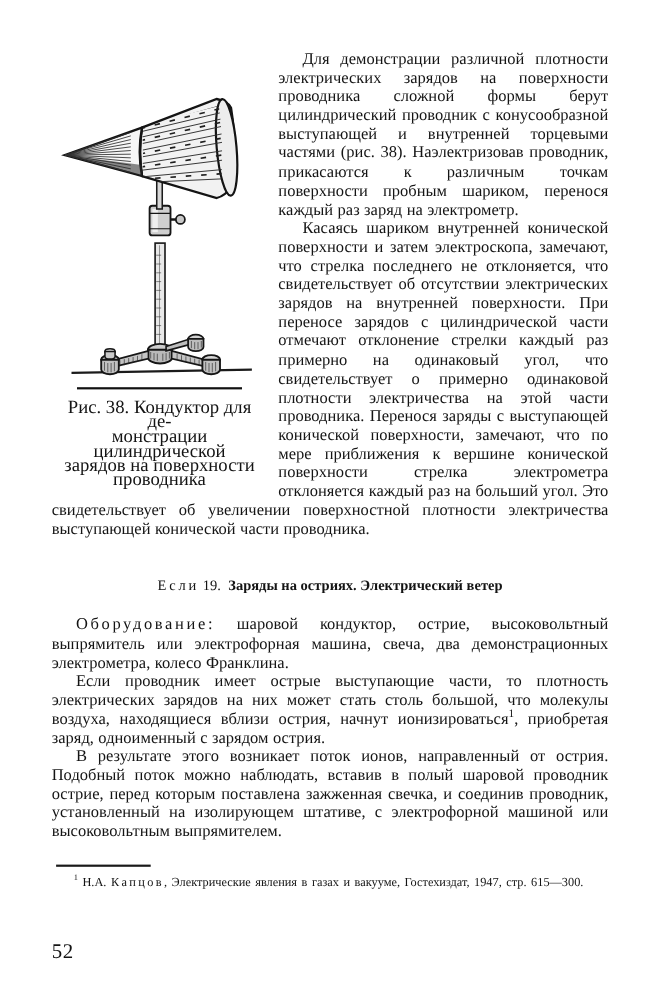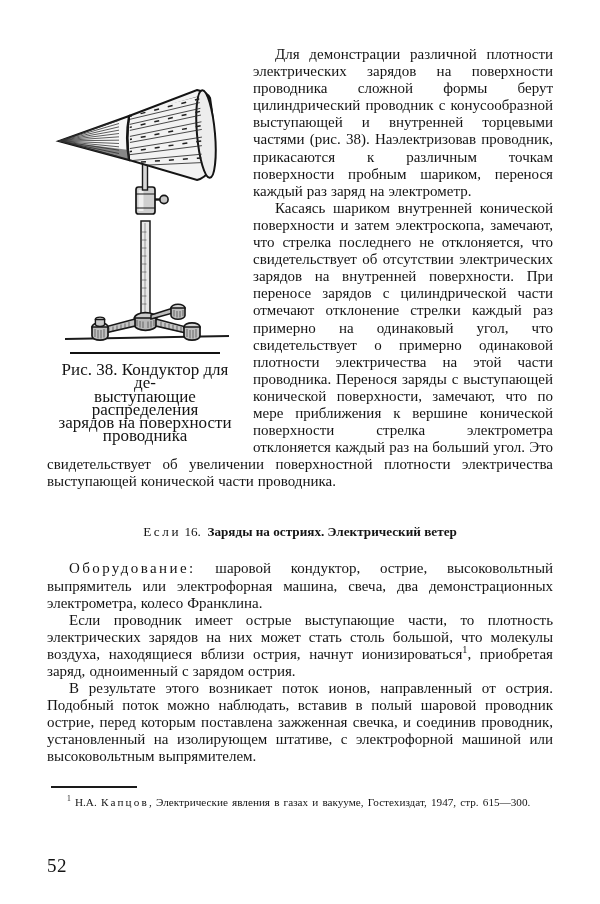--- a/index.html
+++ b/index.html
@@ -296,34 +296,34 @@
             <path d="M12,95 L82,114 L82,104 Z" fill="#2a2a2a" opacity="0.55"></path>
             <path d="M12,95 L72,75 L82,70 Z" fill="#1a1a1a" opacity="0.22"></path>
           </g>
         </svg>
       </div>
 
       <div id="caption-rule"></div>
 
       <div class="caption">
         <span>Рис. 38. Кондуктор для де-</span><br>
-        <span>выступающие распределения</span><br>
+        <span>монстрации цилиндрической</span><br>
         <span>зарядов на поверхности</span><br>
         <span>проводника</span>
       </div>
     </div>
 
     <p class="para">Для демонстрации различной плотности электрических зарядов на поверхности проводника сложной формы берут цилиндрический проводник с конусообразной выступающей и внутренней торцевыми частями (рис. 38). Наэлектризовав проводник, прикасаются к различным точкам поверхности пробным шариком, перенося каждый раз заряд на электрометр.</p>
 
     <p class="para">Касаясь шариком внутренней конической поверхности и затем электроскопа, замечают, что стрелка последнего не отклоняется, что свидетельствует об отсутствии электрических зарядов на внутренней поверхности. При переносе зарядов с цилиндрической части отмечают отклонение стрелки каждый раз примерно на одинаковый угол, что свидетельствует о примерно одинаковой плотности электричества на этой части проводника. Перенося заряды с выступающей конической поверхности, замечают, что по мере приближения к вершине конической поверхности стрелка электрометра отклоняется каждый раз на больший угол. Это свидетельствует об увеличении поверхностной плотности электричества выступающей конической части проводника.</p>
 
     <div class="gap-heading"></div>
 
     <p class="exp-heading">
-      <span class="exp-label">Если</span><span>&nbsp;</span><span class="exp-num">16.</span><span>&nbsp;&nbsp;</span><span class="exp-title">Заряды на остриях. Электрический ветер</span>
+      <span class="exp-label">Если</span><span>&nbsp;</span><span class="exp-num">19.</span><span>&nbsp;&nbsp;</span><span class="exp-title">Заряды на остриях. Электрический ветер</span>
     </p>
 
     <div class="gap-after-heading"></div>
 
     <p class="para">
       <span class="spaced">Оборудование:</span><span> шаровой кондуктор, острие, высоковольтный выпрямитель или электрофорная машина, свеча, два демонстрационных электрометра, колесо Франклина.</span>
     </p>
 
     <p class="para">
       <span>Если проводник имеет острые выступающие части, то плотность электрических зарядов на них может стать столь большой, что молекулы воздуха, находящиеся вблизи острия, начнут ионизироваться</span><sup class="fn">1</sup><span>, приобретая заряд, одноименный с зарядом острия.</span>

